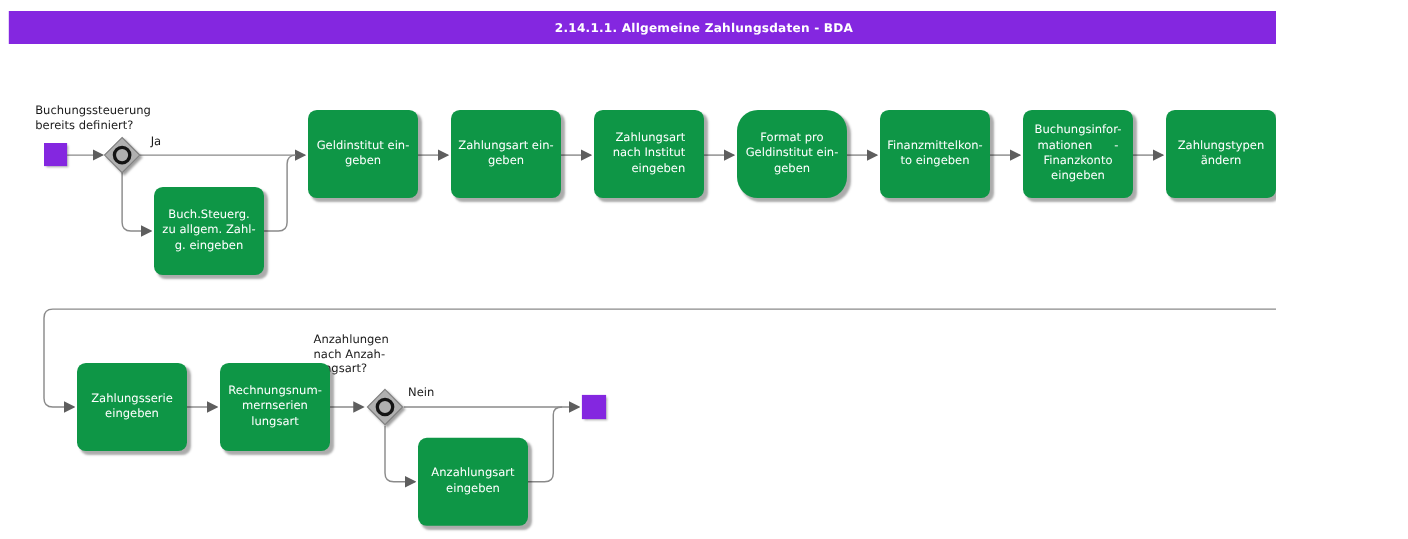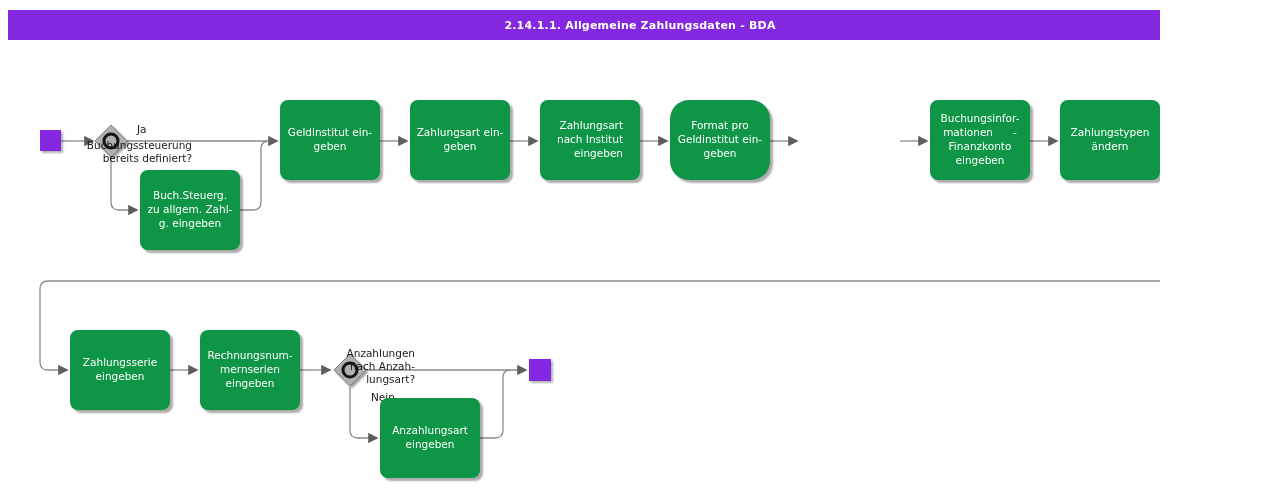--- a/index.html
+++ b/index.html
@@ -57,24 +57,23 @@
     position: absolute;
     width: 38px; height: 38px;
     z-index: 2;
     filter: drop-shadow(2px 2px 1px rgba(0,0,0,0.38));
   }
   .q-label {
     position: absolute;
     color: #1a1a1a;
     font-size: 10.5px;
     line-height: 1.25;
-    text-align: right;
+    text-align: left;
     white-space: pre-wrap;
     z-index: 2;
-    margin-top: 44px;
   }
   .edge-label {
     position: absolute;
     color: #1a1a1a;
     font-size: 10.5px;
     z-index: 2;
   }
 </style>
 </head>
 <body>
@@ -122,44 +121,46 @@
     <polygon points="19,3 35,19 19,35 3,19" fill="#B0B0B0" stroke="#7F7F7F" stroke-width="1"></polygon>
     <circle cx="19" cy="19" r="7" fill="none" stroke="#141414" stroke-width="3"></circle>
   </svg>
 
   <div class="q-label" style="left:32px; top:95px; width:160px;">Buchungssteuerung
 bereits definiert?</div>
   <div class="edge-label" style="left:137px; top:123px;">Ja</div>
   <div class="q-label" style="left:285px; top:303px; width:130px;">Anzahlungen
 nach Anzah-
 lungsart?</div>
-  <div class="edge-label" style="left:371px; top:351px;margin-top:40px;">Nein</div>
+  <div class="edge-label" style="left:371px; top:351px;">Nein</div>
 
   <div class="task" style="left:280px; top:100px;">Geldinstitut ein-
 geben</div>
   <div class="task" style="left:410px; top:100px;">Zahlungsart ein-
 geben</div>
   <div class="task" style="left:540px; top:100px;text-align:right;">Zahlungsart
 nach Institut
 eingeben</div>
   <div class="task" style="left:670px; top:100px;border-radius:19px;">Format pro
 Geldinstitut ein-
 geben</div>
+  <div class="task" style="left:800px; top:100px;">Finanzmittelkon-
+to eingeben</div>
   <div class="task" style="left:930px; top:100px;">Buchungsinfor-
 mationen      -
 Finanzkonto
 eingeben</div>
   <div class="task" style="left:1060px; top:100px;">Zahlungstypen
 ändern</div>
 
   <div class="task" style="left:140px; top:170px;">Buch.Steuerg.
 zu allgem. Zahl-
 g. eingeben</div>
 
   <div class="task" style="left:70px; top:330px;">Zahlungsserie
 eingeben</div>
   <div class="task" style="left:200px; top:330px;">Rechnungsnum-
 mernserien
-eingeben</div>
+lungsart</div>
   <div class="task" style="left:380px; top:398px;">Anzahlungsart
 eingeben</div>
 
 </div>
 
 </body></html>

